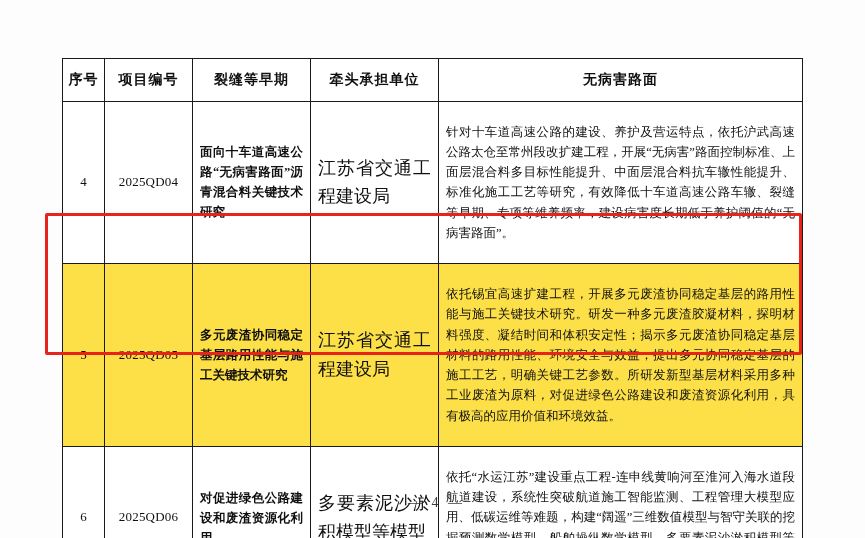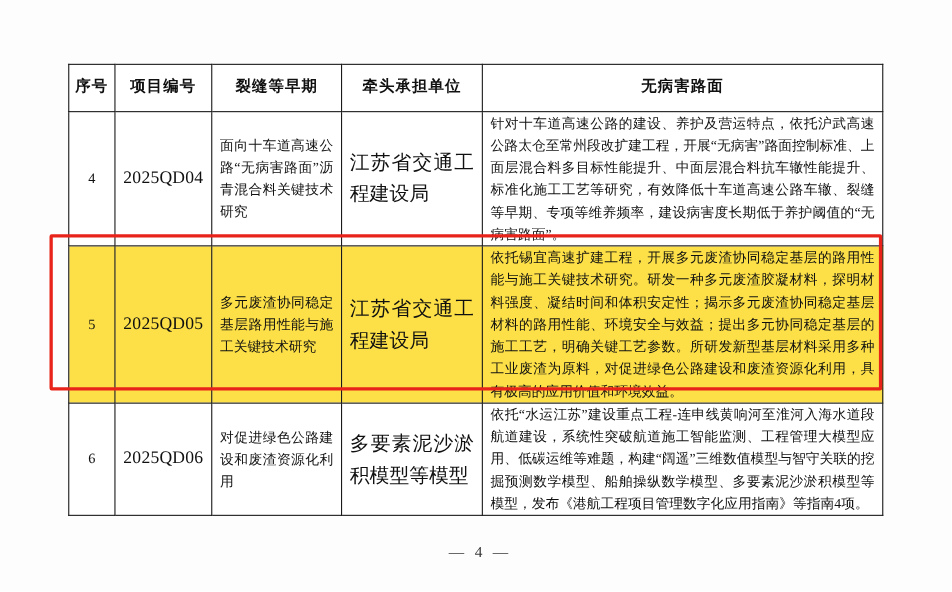--- a/index.html
+++ b/index.html
@@ -24,21 +24,21 @@
     left: 62px;
     top: 58px;
     width: 740px;
     border-collapse: collapse;
     table-layout: fixed;
     background: #ffffff;
   }
   .doc-table td, .doc-table th {
     border: 1px solid #1a1a1a;
     vertical-align: middle;
-    padding: 0 7px;
+    padding: 20px 7px;
     font-size: 12.5px;
     line-height: 1.55;
     color: #101010;
   }
   .doc-table thead th {
     text-align: center;
     font-weight: bold;
     font-size: 14px;
     padding: 10px 4px;
     letter-spacing: 1px;
@@ -48,28 +48,29 @@
   col.c-name { width: 118px; }
   col.c-unit { width: 128px; }
   col.c-result { width: 364px; }
 
   td.seq {
     text-align: center;
     font-size: 13px;
   }
   td.code {
     text-align: center;
-    font-size: 16px;
+    font-size: 13px;
     letter-spacing: 0.2px;
   }
   td.name {
     text-align: justify;
     text-align-last: left;
     font-size: 12.5px;
     line-height: 1.6;
+    font-weight: bold;
   }
   td.unit {
     text-align: justify;
     text-align-last: left;
     font-size: 18px;
     line-height: 1.6;
   }
   td.result {
     text-align: justify;
     font-size: 12.5px;

